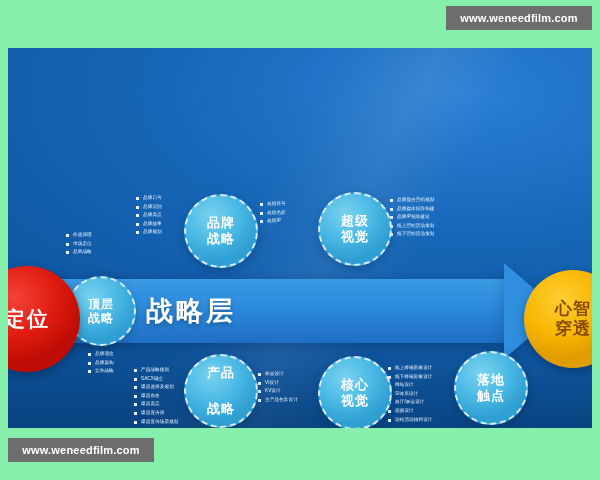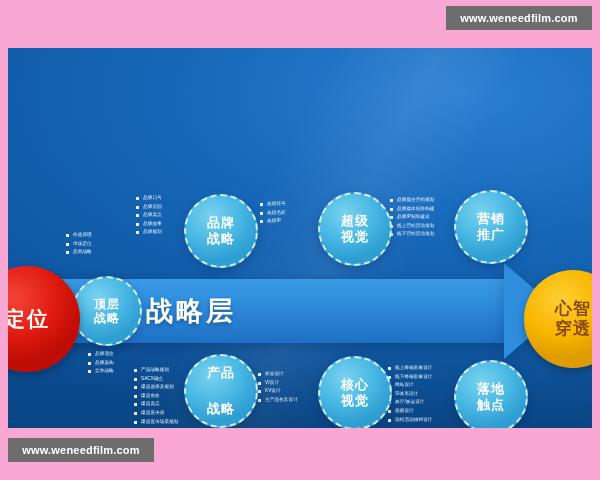--- a/index.html
+++ b/index.html
@@ -1,21 +1,21 @@
 <!DOCTYPE html>
 <html><head>
 <meta charset="utf-8">
 <style>
   html,body{margin:0;padding:0;}
   body{
     width:600px;height:480px;overflow:hidden;
     background:#ffffff;
     font-family:"Liberation Sans","DejaVu Sans",sans-serif;
   }
-  .page{position:relative;width:600px;height:480px;background:#f9a8d4;}
+  .page{position:relative;width:600px;height:480px;background:#86efac;}
 
   
   .wm{
     position:absolute;background:#6d6d6d;color:#ffffff;
     font-weight:bold;font-size:11px;letter-spacing:.2px;
     display:flex;align-items:center;justify-content:center;
   }
   .wm-top{right:8px;top:6px;width:146px;height:24px;}
   .wm-bottom{left:8px;bottom:18px;width:146px;height:24px;}
 
@@ -89,27 +89,27 @@
   .node{
     position:absolute;border-radius:50%;z-index:6;
     background:radial-gradient(70% 65% at 36% 28%,#79d2ef 0%,#49b8e4 58%,#2f9ed2 100%);
     border:2px dashed rgba(255,255,255,.78);
     display:flex;flex-direction:column;align-items:center;justify-content:center;
     color:#ffffff;font-weight:bold;font-size:13px;line-height:1.2;text-align:center;
     box-shadow:0 3px 9px rgba(0,25,60,.25);
   }
   .node .ln{display:block;letter-spacing:1px;}
 
-  .n-top{left:64px;top:228px;width:66px;height:66px;font-size:12px;}
+  .n-top{left:58px;top:228px;width:66px;height:66px;font-size:12px;}
   .n-bs{left:176px;top:146px;width:70px;height:70px;}
   .n-sv{left:310px;top:144px;width:70px;height:70px;}
   .n-mk{left:446px;top:142px;width:70px;height:70px;}
   .n-ps{left:176px;top:306px;width:70px;height:70px;gap:20px;}
   .n-cv{left:310px;top:308px;width:70px;height:70px;}
-  .n-lt{left:446px;top:312px;width:70px;height:70px;}
+  .n-lt{left:446px;top:303px;width:70px;height:70px;}
 
   
   .blk{position:absolute;z-index:5;color:#e8f4ff;}
   .blk li{
     list-style:none;position:relative;padding-left:7px;
     font-size:4.6px;line-height:8.6px;white-space:nowrap;
     color:#eaf4ff;letter-spacing:.1px;
   }
   .blk ul{margin:0;padding:0;}
   .blk li:before{
@@ -156,24 +156,20 @@
       <span class="ln">战略</span>
     </div>
     <div class="node n-bs">
       <span class="ln">品牌</span>
       <span class="ln">战略</span>
     </div>
     <div class="node n-sv">
       <span class="ln">超级</span>
       <span class="ln">视觉</span>
     </div>
-    <div class="node n-mk">
-      <span class="ln">营销</span>
-      <span class="ln">推广</span>
-    </div>
     <div class="node n-ps">
       <span class="ln">产品</span>
       <span class="ln">战略</span>
     </div>
     <div class="node n-cv">
       <span class="ln">核心</span>
       <span class="ln">视觉</span>
     </div>
     <div class="node n-lt">
       <span class="ln">落地</span>

